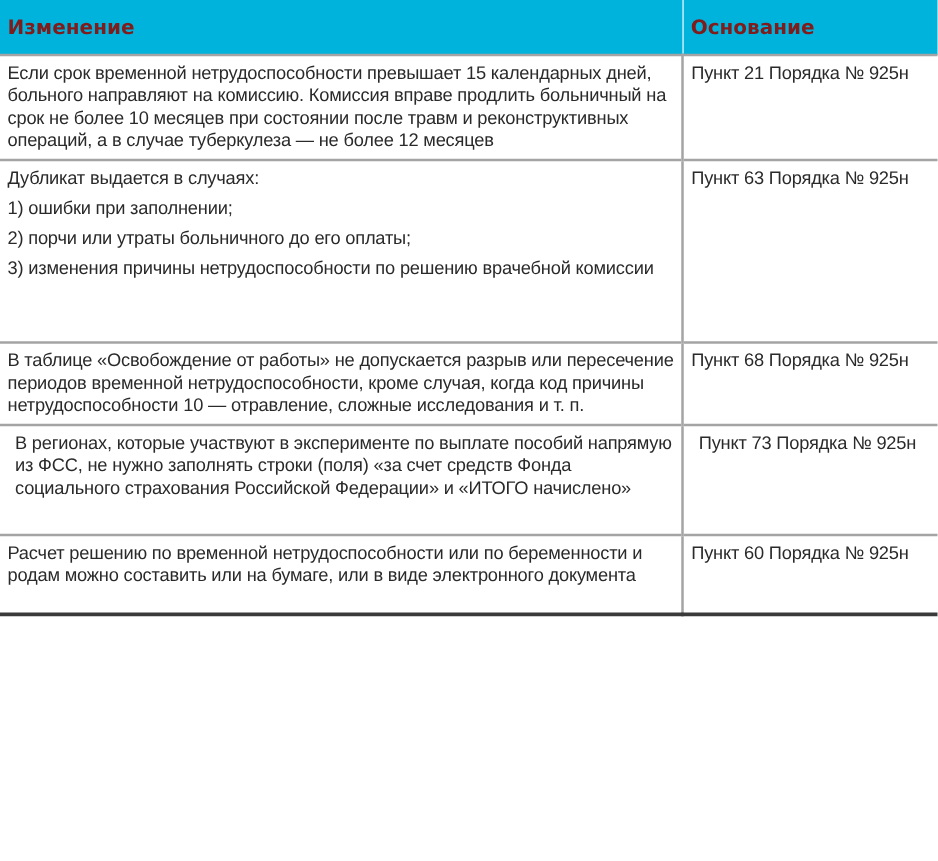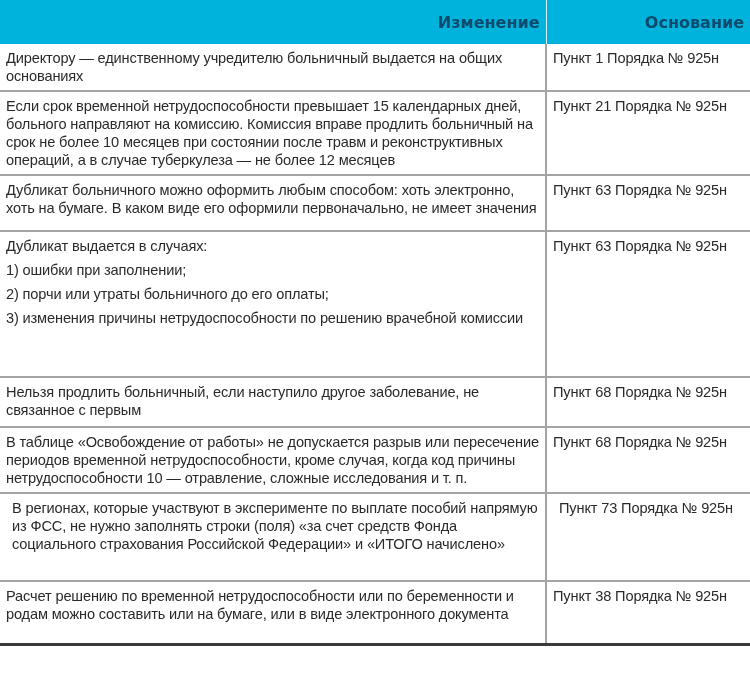--- a/index.html
+++ b/index.html
@@ -18,26 +18,26 @@
       left: 0; top: 0;
       width: 750px;
       border-collapse: collapse;
       table-layout: fixed;
       border-bottom: 3px solid #3a3a3a;
     }
     .tbl col.c1 { width: 546px; }
     .tbl col.c2 { width: 204px; }
     .tbl th {
       background: #00b3dd;
-      color: #0c4a6e;
+      color: #7f1d1d;
       font-family: "DejaVu Sans", "Liberation Sans", sans-serif;
       font-weight: bold;
       font-size: 16px;
       height: 44px;
-      text-align: right;
+      text-align: left;
       vertical-align: middle;
       padding: 0 6px;
     }
     .tbl th.h1 { border-right: 1px solid #d9f2f9; }
     .tbl td {
       font-size: 14.6px;
       line-height: 18px;
       vertical-align: top;
       padding: 5px 6px 5px 6px;
       border-top: 2px solid #a4a4a4;
@@ -70,65 +70,47 @@
       <col class="c1">
       <col class="c2">
     </colgroup>
   <thead>
     <tr>
       <th class="h1">Изменение</th>
       <th class="h2">Основание</th>
     </tr>
   </thead>
   <tbody>
-    <tr class="r0">
-      <td class="c-change">
-        <span class="para">Директору — единственному учредителю больничный выдается на общих основаниях</span>
-      </td>
-      <td class="c-basis">Пункт 1 Порядка № 925н</td>
-    </tr>
     <tr class="r2">
       <td class="c-change">
         <span class="para">Если срок временной нетрудоспособности превышает 15 календарных дней, больного направляют на комиссию. Комиссия вправе продлить больничный на срок не более 10 месяцев при состоянии после травм и реконструктивных операций, а в случае туберкулеза — не более 12 месяцев</span>
       </td>
       <td class="c-basis">Пункт 21 Порядка № 925н</td>
-    </tr>
-    <tr class="r3">
-      <td class="c-change">
-        <span class="para">Дубликат больничного можно оформить любым способом: хоть электронно, хоть на бумаге. В каком виде его оформили первоначально, не имеет значения</span>
-      </td>
-      <td class="c-basis">Пункт 63 Порядка № 925н</td>
     </tr>
     <tr class="r4">
       <td class="c-change">
         <span class="para">Дубликат выдается в случаях:</span>
         <span class="para">1) ошибки при заполнении;</span>
         <span class="para">2) порчи или утраты больничного до его оплаты;</span>
         <span class="para">3) изменения причины нетрудоспособности по решению врачебной комиссии</span>
       </td>
       <td class="c-basis">Пункт 63 Порядка № 925н</td>
-    </tr>
-    <tr class="r5">
-      <td class="c-change">
-        <span class="para">Нельзя продлить больничный, если наступило другое заболевание, не связанное с первым</span>
-      </td>
-      <td class="c-basis">Пункт 68 Порядка № 925н</td>
     </tr>
     <tr class="r6">
       <td class="c-change">
         <span class="para">В таблице «Освобождение от работы» не допускается разрыв или пересечение периодов временной нетрудоспособности, кроме случая, когда код причины нетрудоспособности 10 — отравление, сложные исследования и т. п.</span>
       </td>
       <td class="c-basis">Пункт 68 Порядка № 925н</td>
     </tr>
     <tr class="r7">
       <td class="c-change">
         <span class="para">В регионах, которые участвуют в эксперименте по выплате пособий напрямую из ФСС, не нужно заполнять строки (поля) «за счет средств Фонда социального страхования Российской Федерации» и «ИТОГО начислено»</span>
       </td>
       <td class="c-basis">Пункт 73 Порядка № 925н</td>
     </tr>
     <tr class="r8">
       <td class="c-change">
         <span class="para">Расчет решению по временной нетрудоспособности или по беременности и родам можно составить или на бумаге, или в виде электронного документа</span>
       </td>
-      <td class="c-basis">Пункт 38 Порядка № 925н</td>
+      <td class="c-basis">Пункт 60 Порядка № 925н</td>
     </tr>
   </tbody>
 </table>
 
 </body></html>

